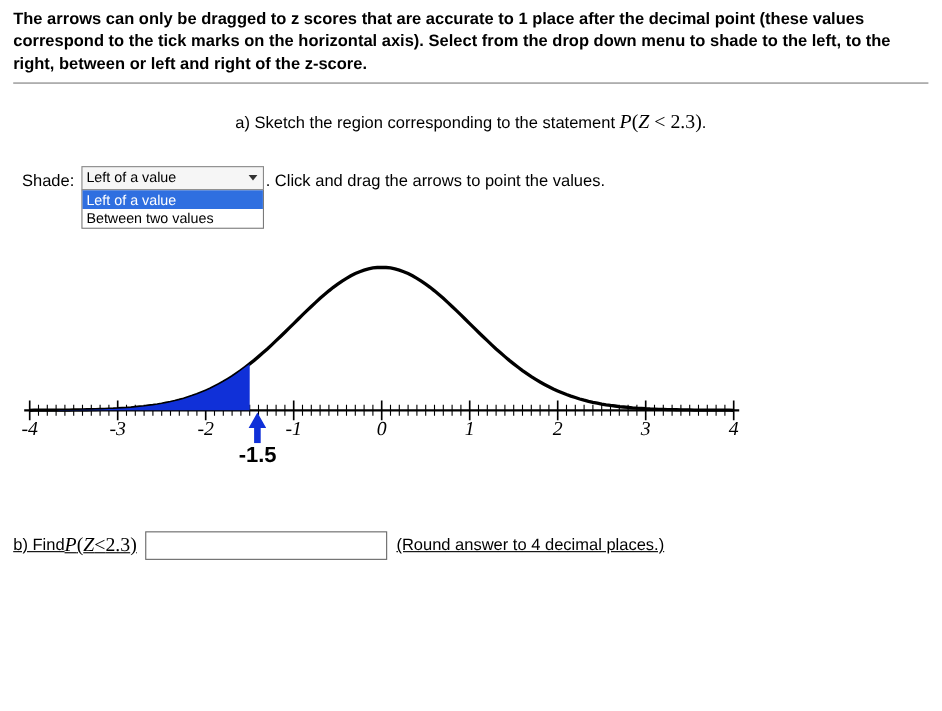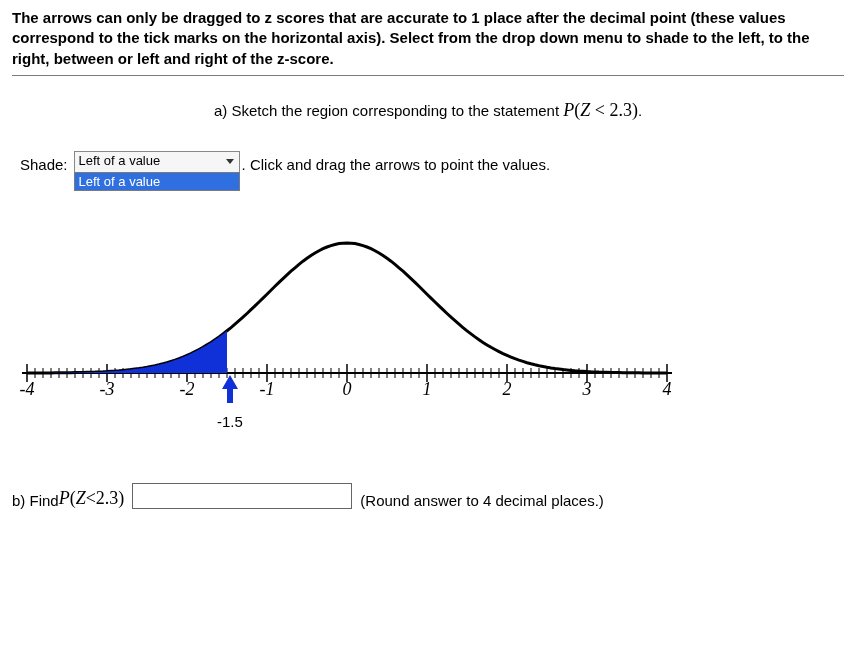--- a/index.html
+++ b/index.html
@@ -100,29 +100,30 @@
       top: 0; left: 0;
     }
     .arrow-marker {
       position: absolute;
       cursor: grab;
       text-align: center;
     }
     .arrow-marker svg { display: block; margin: 0 auto; }
     .arrow-value {
       font-family: Verdana, sans-serif;
-      font-size: 15px;
-      font-weight: normal;
-      margin-top: 10px;
+      font-size: 20px;
+      font-weight: bold;
+      margin-top: 0;
       white-space: nowrap;
     }
     .part-b {
       display: flex;
-      align-items: flex-end;
+      align-items: center;
       margin-left: 0;
+      text-decoration: underline;
     }
     .answer-input {
       width: 220px;
       height: 26px;
       font-size: 15px;
       border: 1px solid #666;
       margin: 0 8px;
       padding: 2px 4px;
     }
   </style>
@@ -137,20 +138,21 @@
   <span class="stmt">P</span><span class="stmt" style="font-style:normal">(</span><span class="stmt">Z</span><span class="stmt" style="font-style:normal"> &lt; </span><span class="stmt" style="font-style:normal">2.3</span><span class="stmt" style="font-style:normal">)</span><span>.</span>
 </div>
 
 <div class="shade-row">
   <span class="shade-label">Shade:</span>
   <div class="dropdown-wrap">
     <div class="dropdown-select">Left of a value</div>
     <div class="dropdown-caret"></div>
     <div class="dropdown-list">
       <div class="dropdown-item selected">Left of a value</div>
+      <div class="dropdown-item">Between two values</div>
     </div>
   </div>
   <span class="after-select">
     <span>.</span><span> Click and drag the arrows to point the values.</span>
   </span>
 </div>
 
 <div class="chart-area">
   <svg class="chart-svg" width="700" height="260">
 

